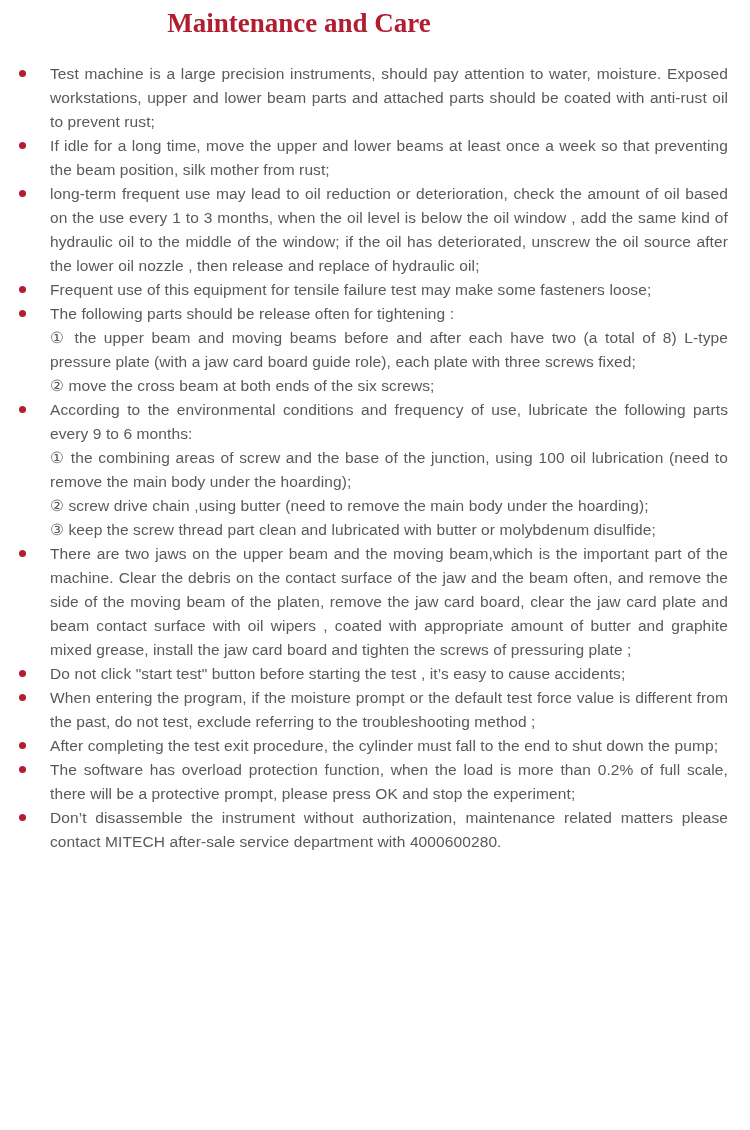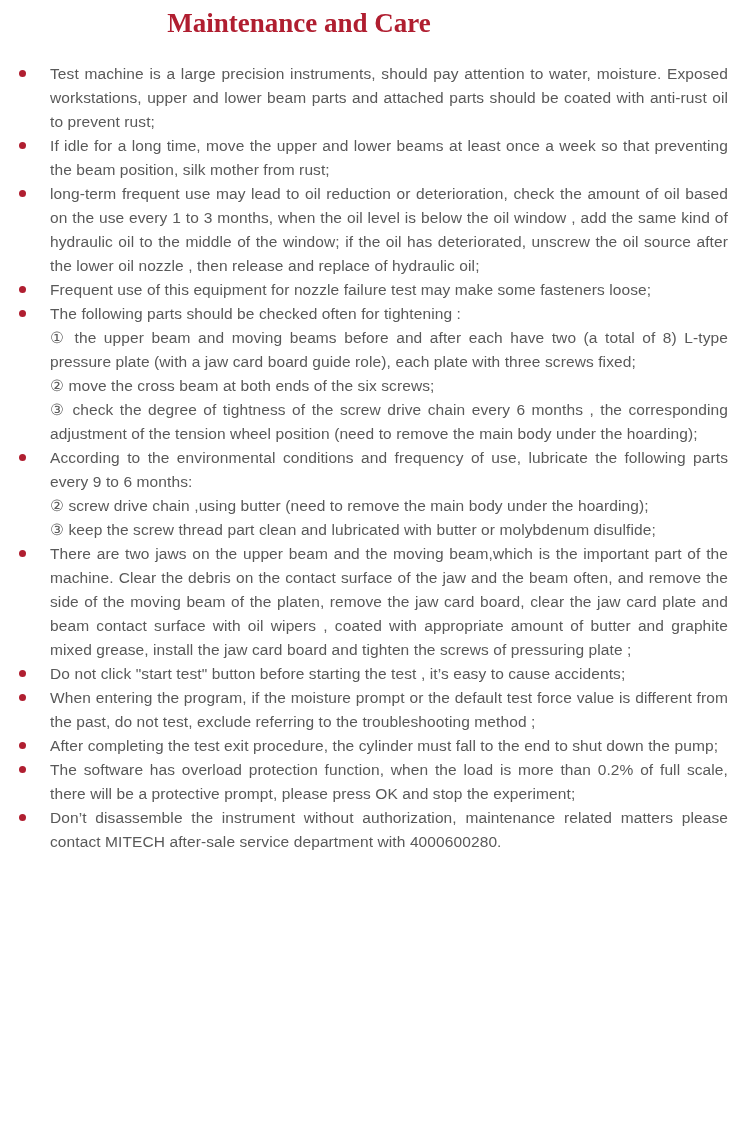--- a/index.html
+++ b/index.html
@@ -79,38 +79,38 @@
   <div class="item">
     <span class="bullet"></span>
     <div class="item-body">
           <p class="line">long-term frequent use may lead to oil reduction or deterioration,  check the amount of oil based on the use every 1 to 3 months, when the oil level is below the oil window , add the same kind of hydraulic oil to the middle of the window; if the oil has deteriorated,  unscrew the oil source after the lower oil nozzle , then release and replace of hydraulic oil;</p>
         </div>
   </div>
 
   <div class="item">
     <span class="bullet"></span>
     <div class="item-body">
-          <p class="line">Frequent use of this equipment for nozzle failure test may make some fasteners loose;</p>
+          <p class="line">Frequent use of this equipment for tensile failure test may make some fasteners loose;</p>
         </div>
   </div>
 
   <div class="item">
     <span class="bullet"></span>
     <div class="item-body">
-          <p class="line">The following parts should be checked often for tightening :</p>
+          <p class="line">The following parts should be release often for tightening :</p>
           <p class="line">① the upper beam and moving beams before and after each have two (a total of 8) L-type pressure plate (with a jaw card board guide role), each plate with three screws fixed;</p>
           <p class="line">② move the cross beam at both ends of the six screws;</p>
-          <p class="line">③ check the degree of tightness of the screw drive chain every 6 months , the corresponding adjustment of the tension wheel position (need to remove the main body under the hoarding);</p>
         </div>
   </div>
 
   <div class="item">
     <span class="bullet"></span>
     <div class="item-body">
           <p class="line">According to the environmental conditions and frequency of use, lubricate the following parts every 9 to 6 months:</p>
+          <p class="line">① the combining areas of screw and the base of the junction, using 100 oil lubrication (need to remove the main body under the hoarding);</p>
           <p class="line">② screw drive chain ,using butter (need to remove the main body under the hoarding);</p>
           <p class="line">③ keep the screw thread part clean and lubricated with butter or molybdenum disulfide;</p>
         </div>
   </div>
 
   <div class="item">
     <span class="bullet"></span>
     <div class="item-body">
           <p class="line">There are two jaws on the upper beam and the moving beam,which is the important part of the machine. Clear the debris on the contact surface of the jaw and the beam often, and remove the side of the moving beam of the platen, remove the jaw card board, clear the jaw card plate and beam contact surface with oil wipers , coated with appropriate amount of butter and graphite mixed grease, install the jaw card board and tighten the screws of pressuring plate ;</p>
         </div>

